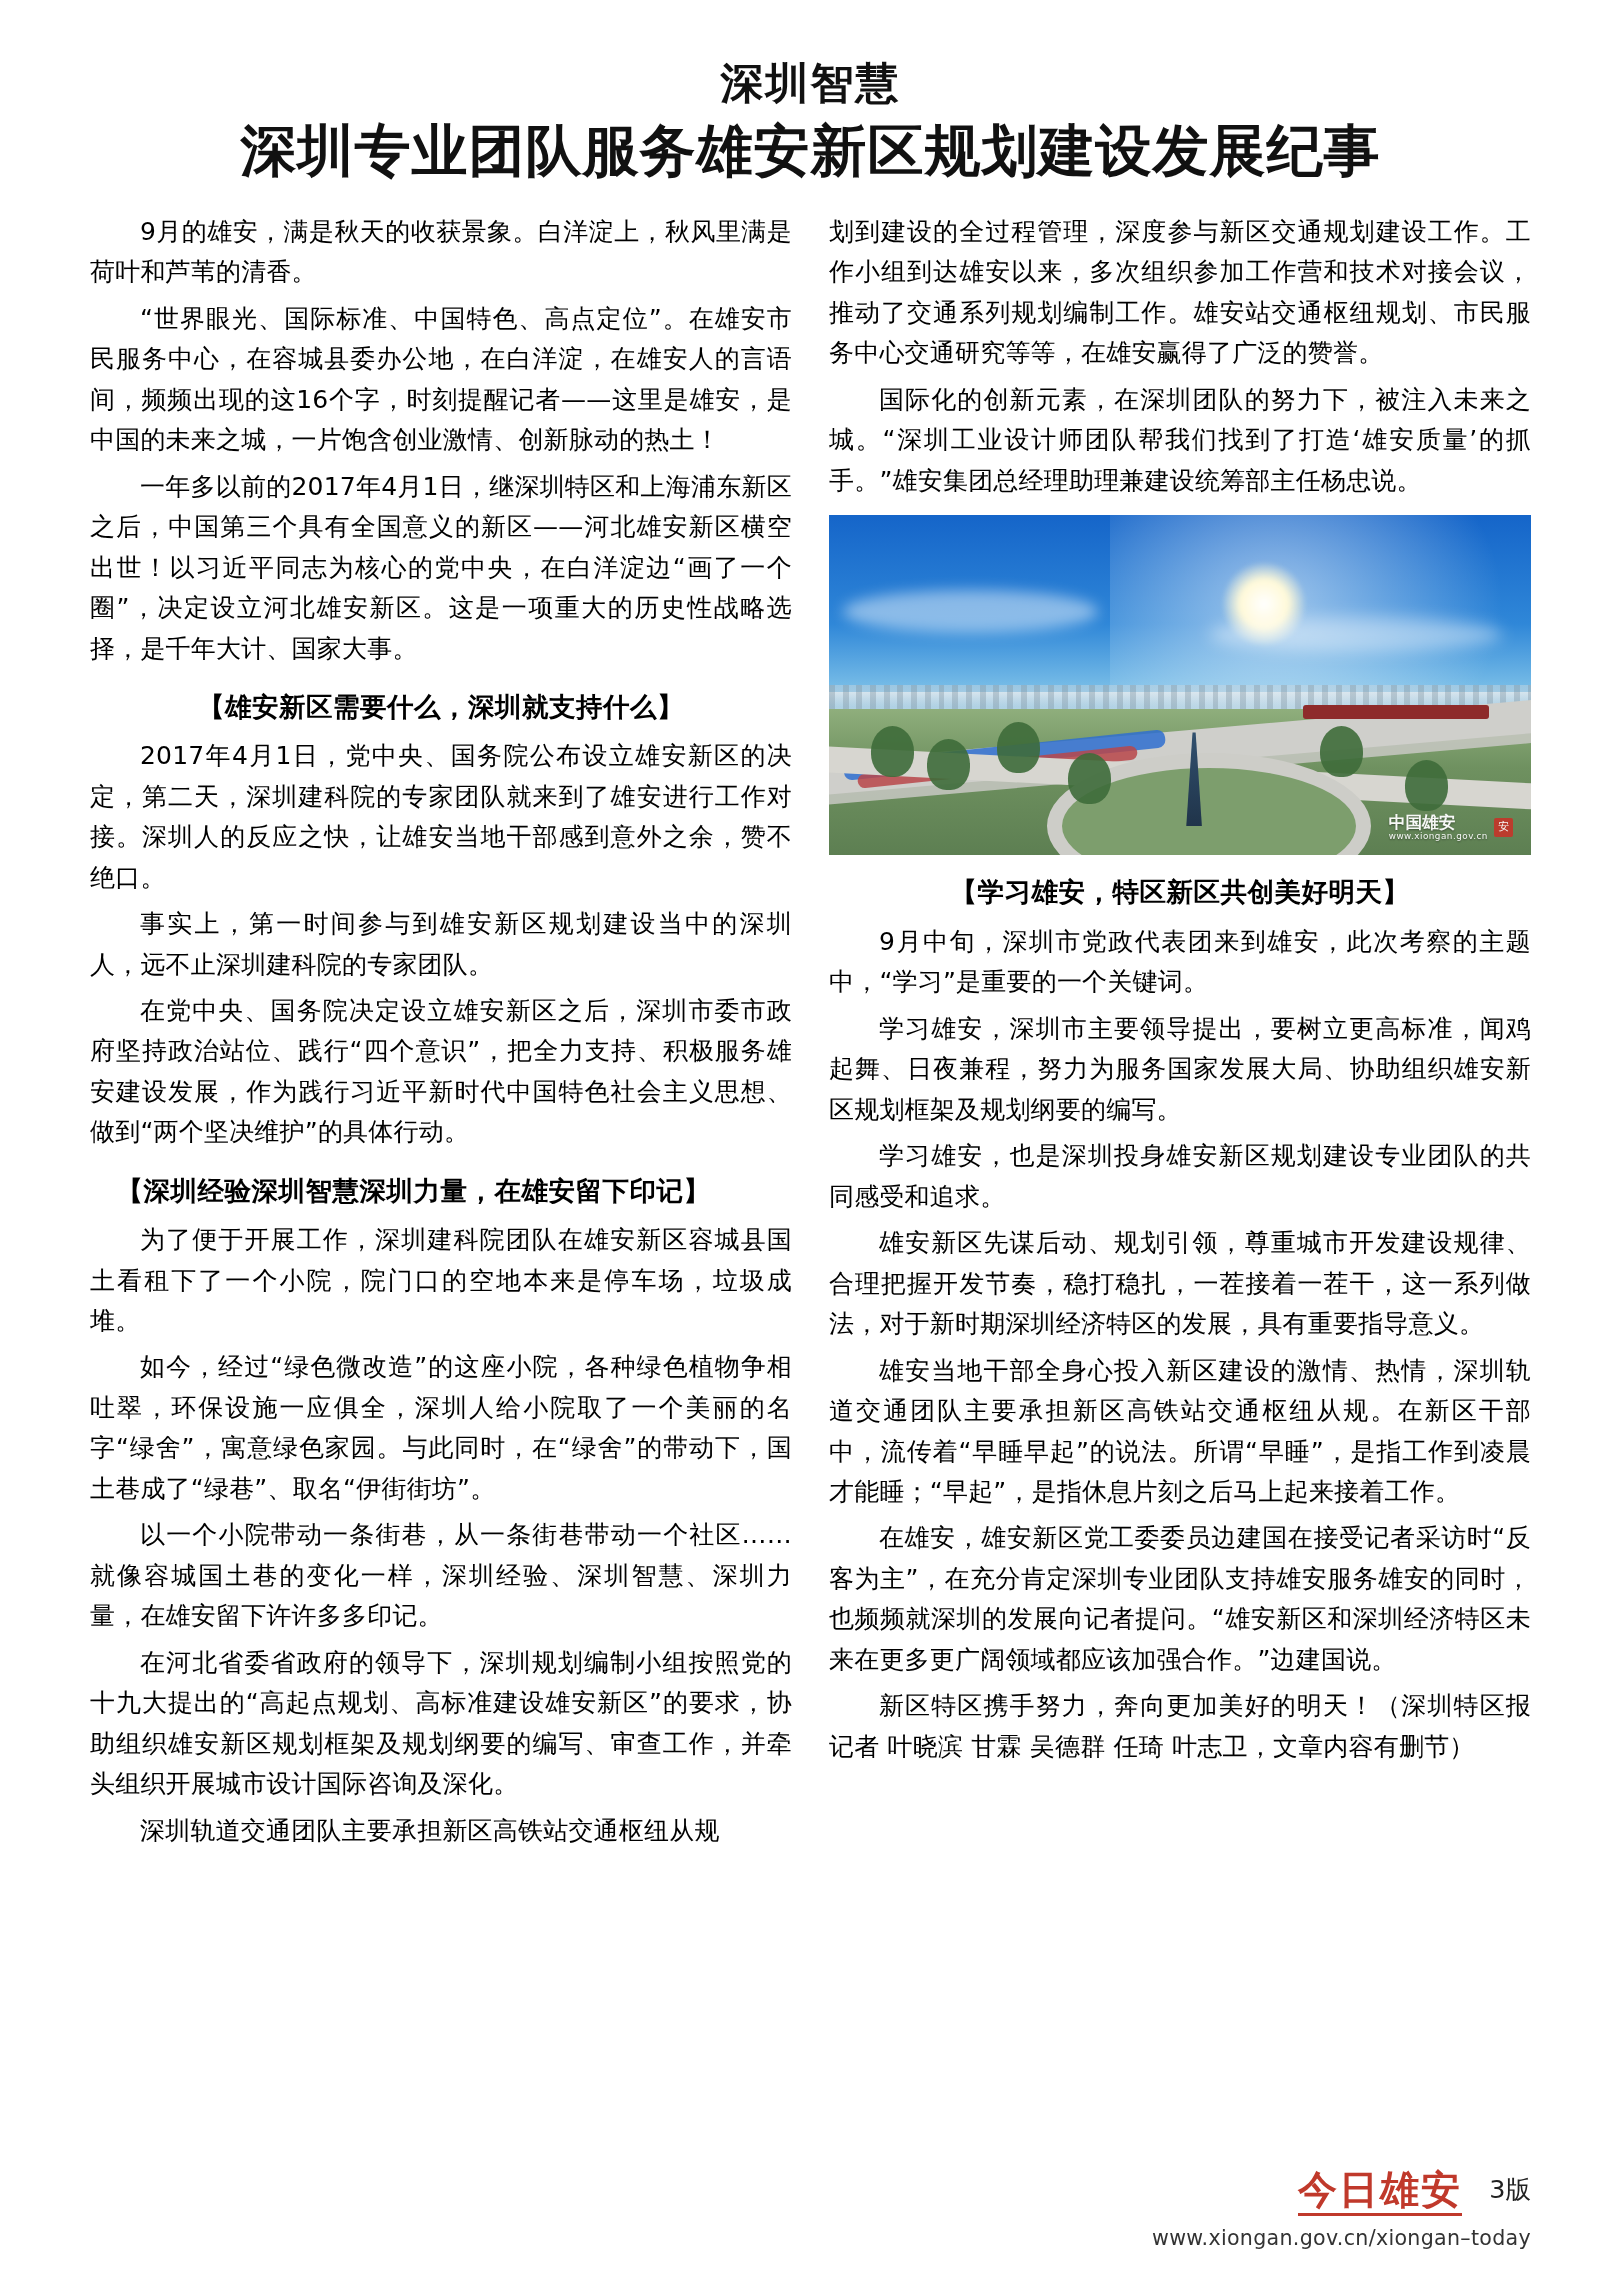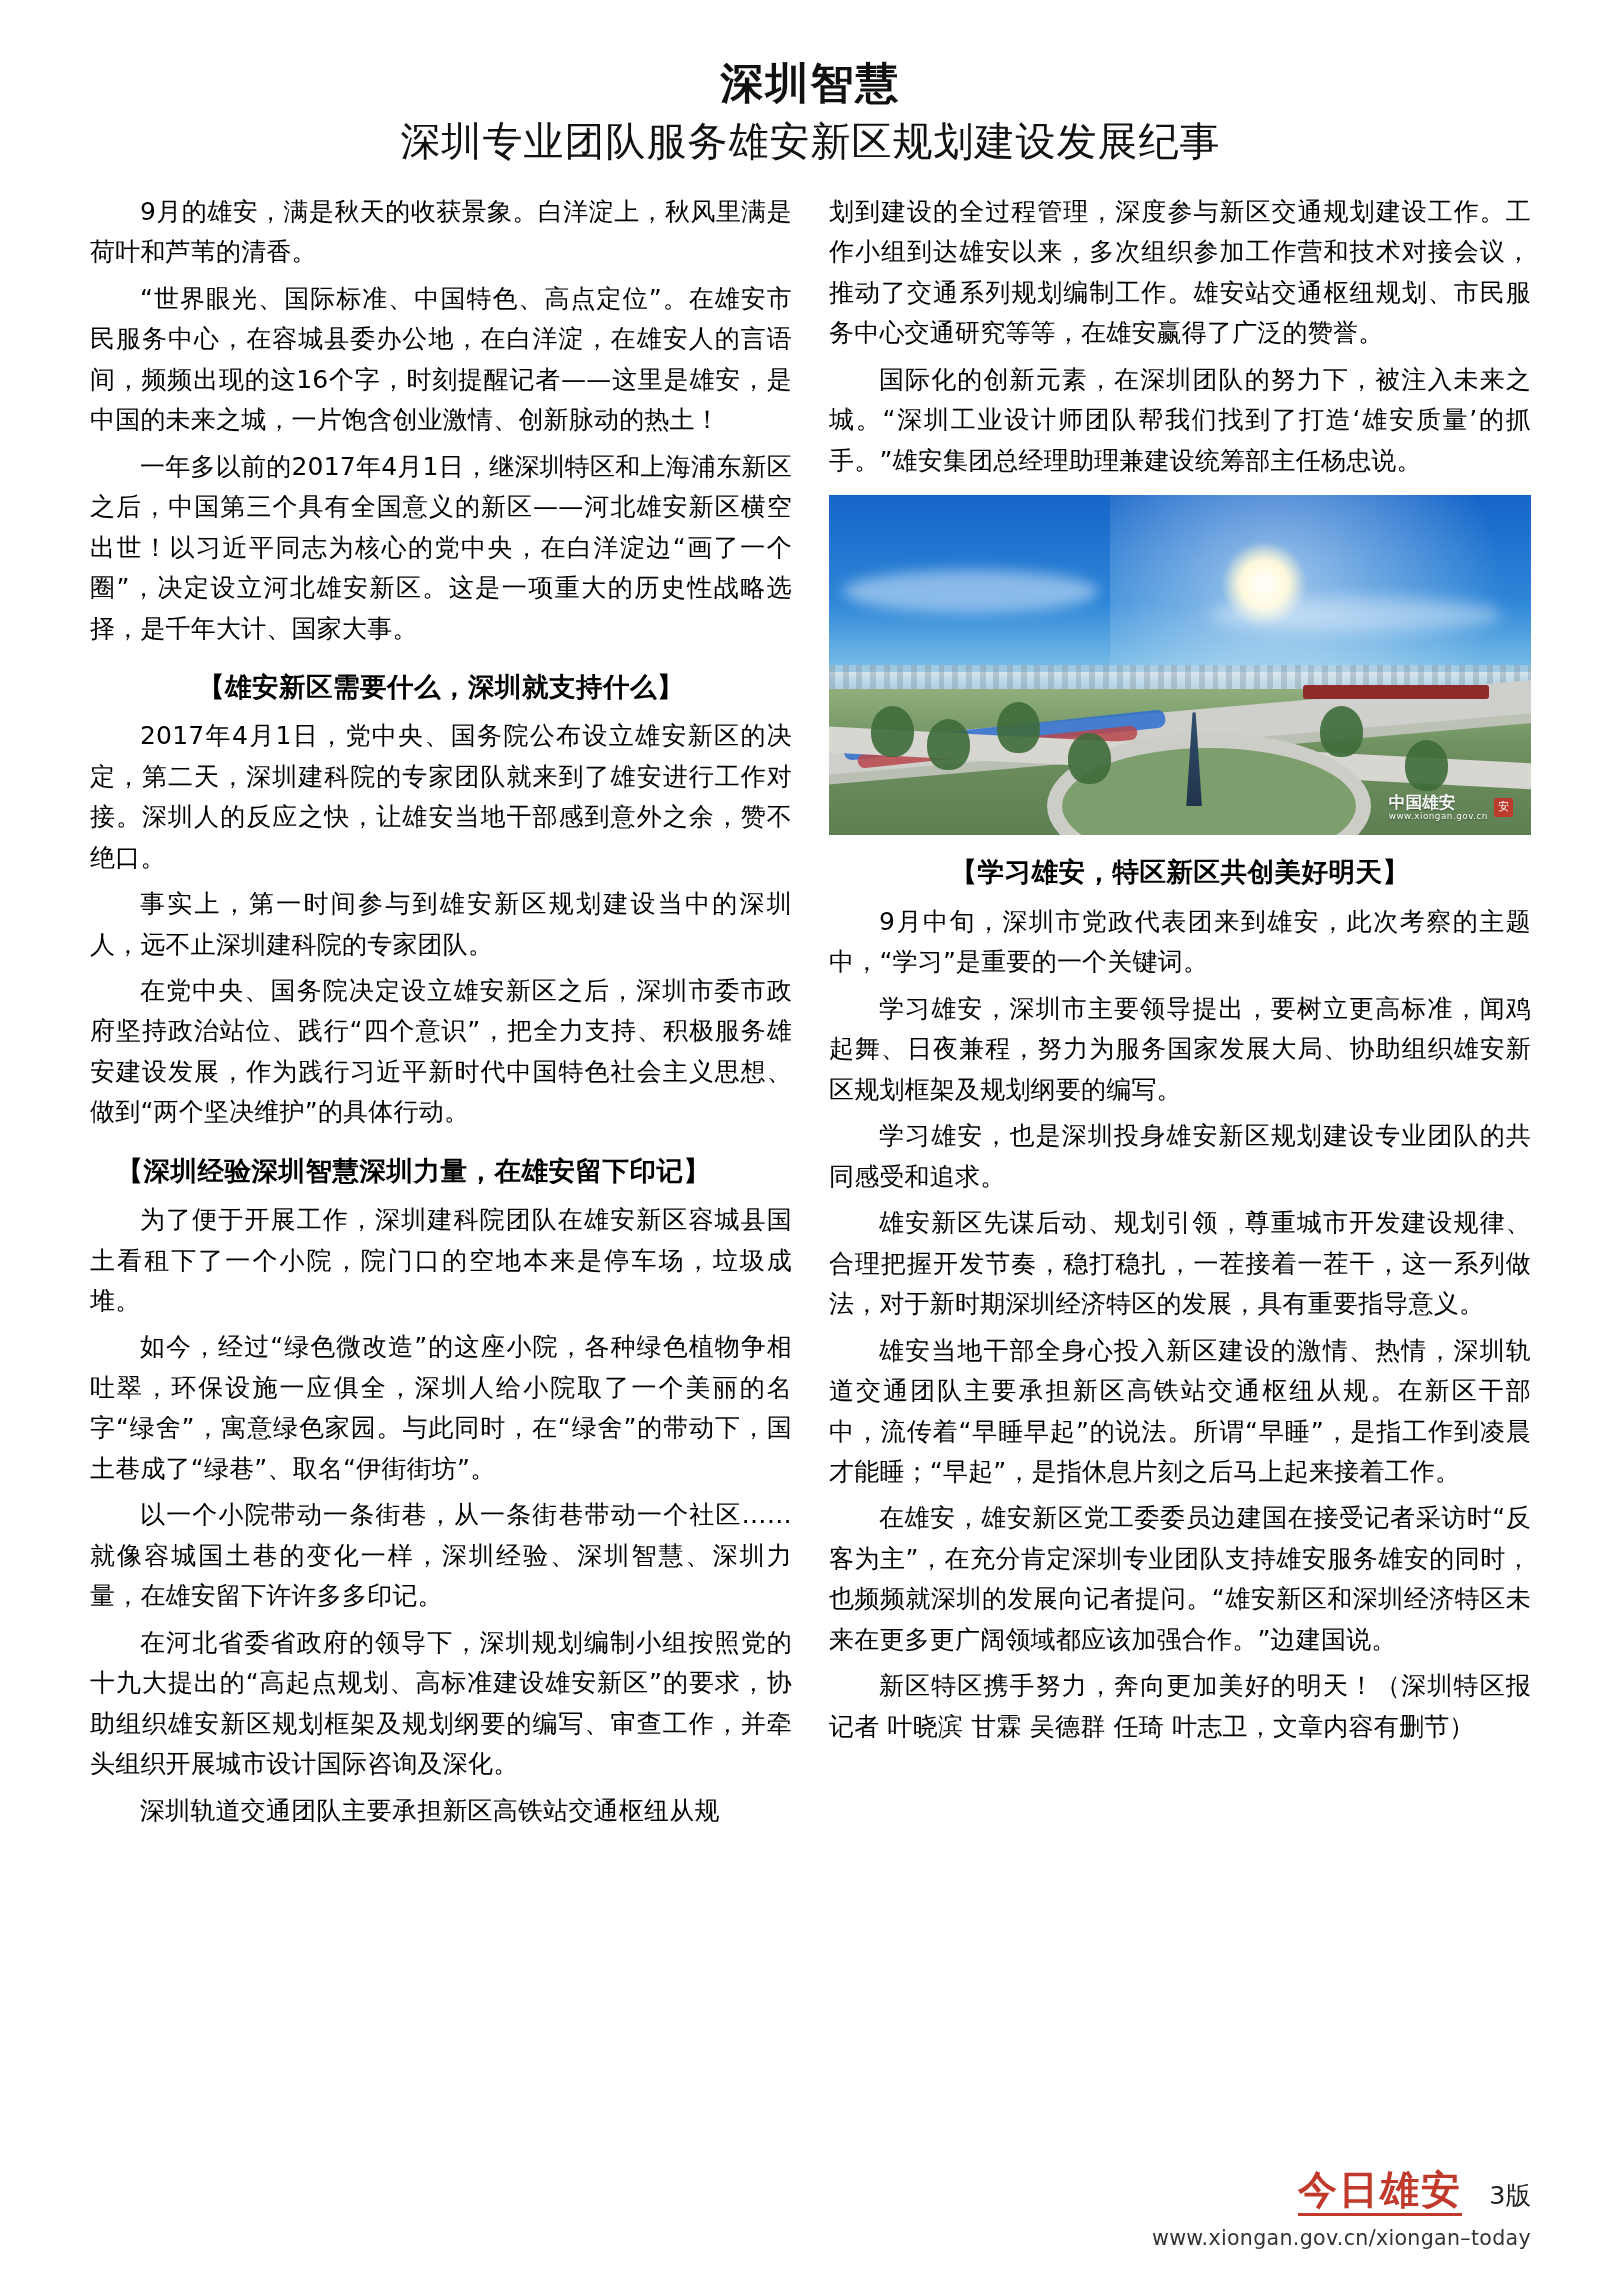--- a/index.html
+++ b/index.html
@@ -29,22 +29,22 @@
     margin-bottom: 25.5px;
   }
   .headline-sub {
     font-size: 43px;
     font-weight: bold;
     letter-spacing: 2px;
     line-height: 1.25;
     color: #111;
   }
   .headline-main {
-    font-size: 40px;
-    font-weight: normal;
+    font-size: 56px;
+    font-weight: bold;
     letter-spacing: 1px;
     line-height: 1.25;
     color: #111;
     margin-top: 5.9px;
   }
   
   .columns {
     display: flex;
     gap: 37px;
     align-items: flex-start;
@@ -265,21 +265,21 @@
   }
   
   .footer {
     position: absolute;
     right: 90px;
     bottom: 43px;
     text-align: right;
   }
   .footer-row {
     display: flex;
-    align-items: flex-end;
+    align-items: center;
     justify-content: flex-end;
     gap: 27.4px;
   }
   .brand {
     font-size: 39px;
     font-weight: bold;
     color: #c0392b;
     letter-spacing: 2px;
     line-height: 1;
     border-bottom: 3.9px solid #c0392b;

